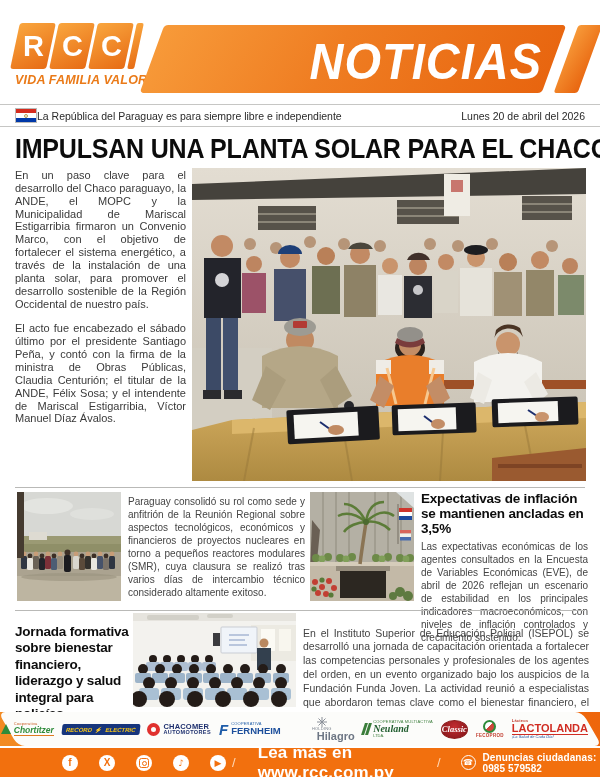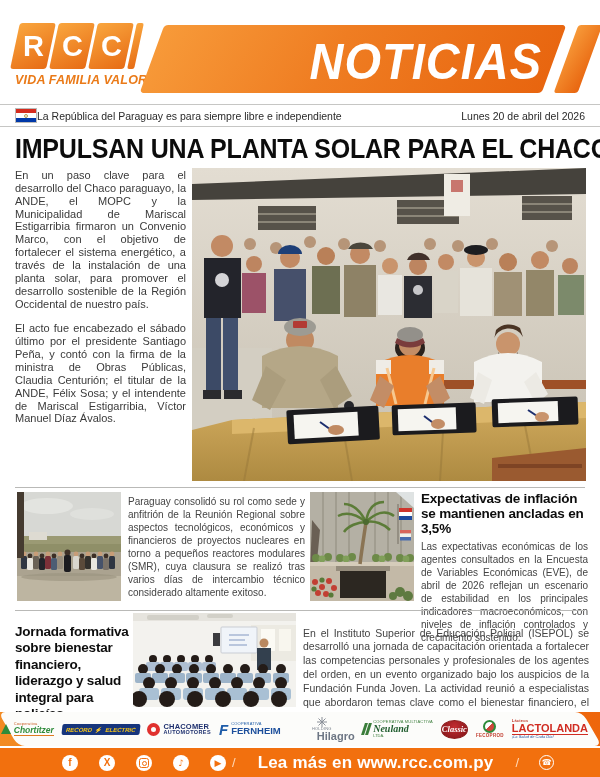--- a/index.html
+++ b/index.html
@@ -611,15 +611,16 @@
     <span class="soc">X</span>
     <span class="soc insta">
         <i></i>
       </span>
     <span class="soc glyph">♪</span>
     <span class="soc glyph" style="margin-right:0">▶</span>
     <span class="slash">/</span>
     <span class="readmore">Lea más en www.rcc.com.py</span>
     <span class="slash slash2">/</span>
     <span class="wa">☎</span>
+    <span class="complaints">Denuncias ciudadanas: 0985 579582</span>
   </div>
 
 </div>
 
 </body></html>

